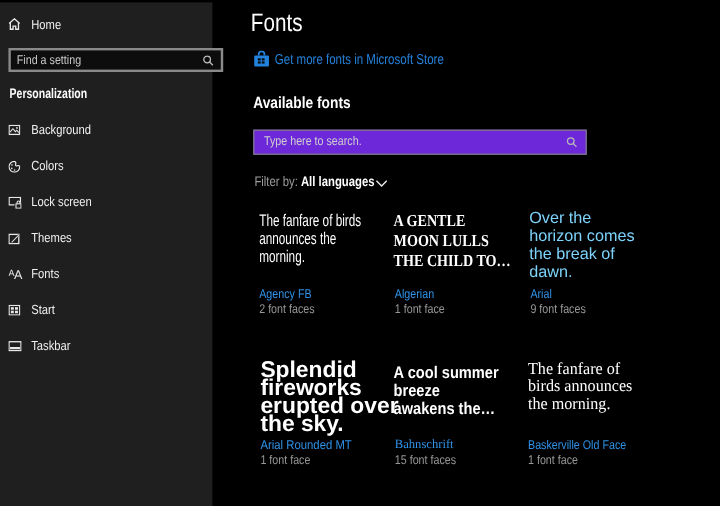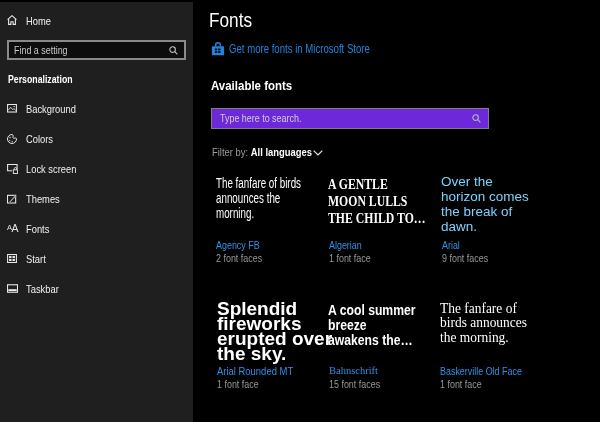--- a/index.html
+++ b/index.html
@@ -1,20 +1,20 @@
 <!DOCTYPE html>
 <html><head>
 <meta charset="utf-8">
 <style>
   * { margin:0; padding:0; box-sizing:border-box; }
   html,body { width:600px; height:422px; background:#000; overflow:hidden;
     font-family:"Liberation Sans", sans-serif; }
   .abs { position:absolute; }
   .sx { transform:scaleX(0.85); transform-origin:left top; white-space:nowrap; }
-  #sidebar { position:absolute; left:0; top:0; width:193px; height:422px; background:#1f1f1f; }
+  #sidebar { position:absolute; left:0; top:0; width:177px; height:422px; background:#1f1f1f; }
   .navlabel { position:absolute; left:26px; font-size:11px; color:#f0f0f0; }
   .icon { position:absolute; left:7px; }
   .blue { color:#2f92e8; }
   .gray { color:#979797; }
 </style>
 </head>
 <body>
 <div id="sidebar">
   <div class="abs" style="left:0; top:0; width:193px; height:2px; background:#000;"></div>
 

